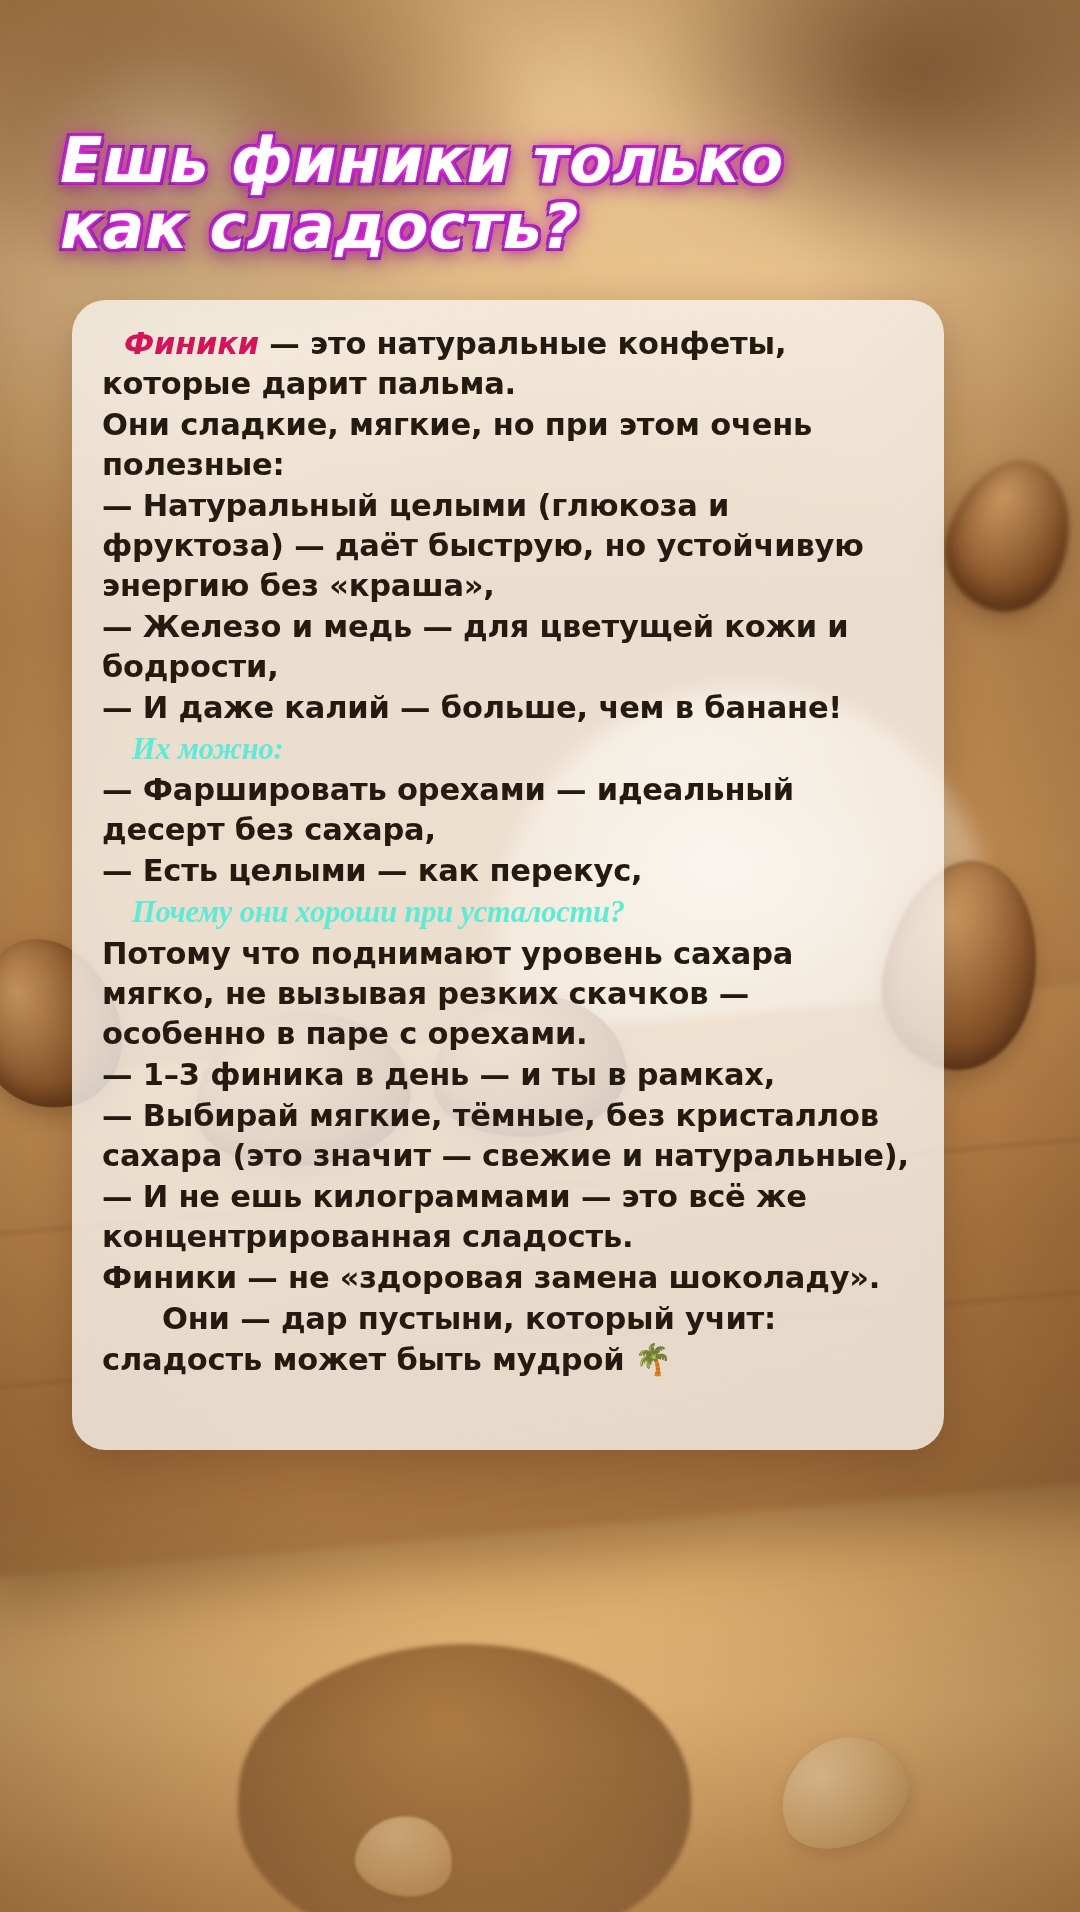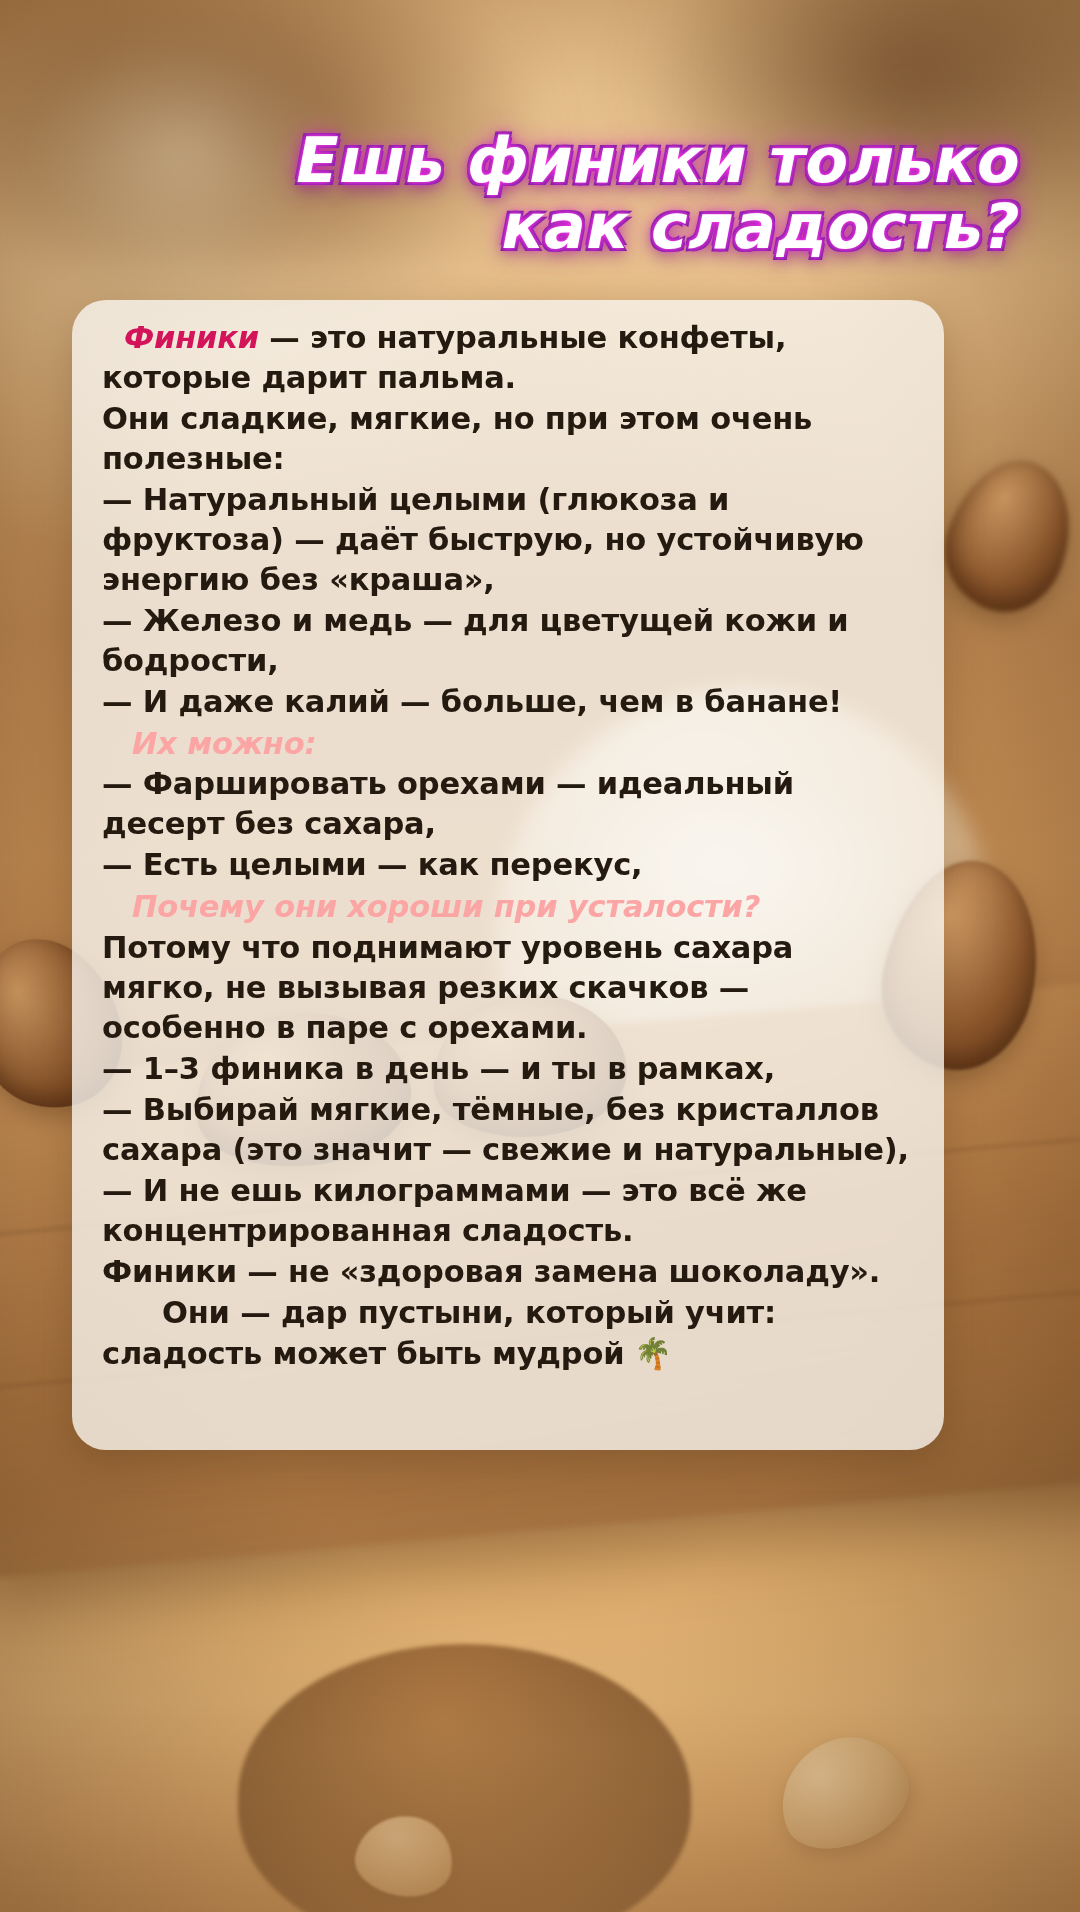--- a/index.html
+++ b/index.html
@@ -158,21 +158,21 @@
     background: radial-gradient(ellipse at 50% 45%, rgba(0,0,0,0) 52%, rgba(60,32,10,0.35) 100%);
     pointer-events: none;
   }
 
   
   .headline {
     position: absolute;
     top: 128px;
     left: 0;
     right: 0;
-    text-align: right;
+    text-align: left;
     padding: 0 60px;
     box-sizing: border-box;
     z-index: 5;
   }
   .headline .line {
     display: block;
     font-family: "DejaVu Sans", sans-serif;
     font-style: italic;
     font-weight: bold;
     font-size: 62px;
@@ -193,21 +193,21 @@
   
   .card {
     position: absolute;
     left: 72px;
     top: 300px;
     width: 872px;
     min-height: 1150px;
     background: rgba(247,244,238,0.80);
     border-radius: 34px;
     box-shadow: 0 14px 40px rgba(70,40,15,0.28);
-    padding: 18px 30px 34px 30px;
+    padding: 24px 30px 34px 30px;
     box-sizing: border-box;
     z-index: 4;
   }
   .body-text {
     font-family: "DejaVu Sans", sans-serif;
     font-weight: bold;
     font-size: 30.5px;
     line-height: 1.31;
     color: #241a10;
     letter-spacing: -0.2px;
@@ -216,25 +216,26 @@
     margin: 0 0 1px 0;
   }
   .p.indent {
     text-indent: 22px;
   }
   .kw {
     color: #d4145a;
     font-style: italic;
   }
   .sub {
-    color: #fca5a5;
+    color: #5eead4;
     font-style: italic;
     font-weight: bold;
     display: block;
     margin: 2px 0 1px 30px;
+    font-family: Liberation Serif, serif;
   }
   .center {
     text-align: left;
   }
   .near-center {
     padding-left: 60px;
   }
   .palm {
     font-style: normal;
     color: #2e7d32;

